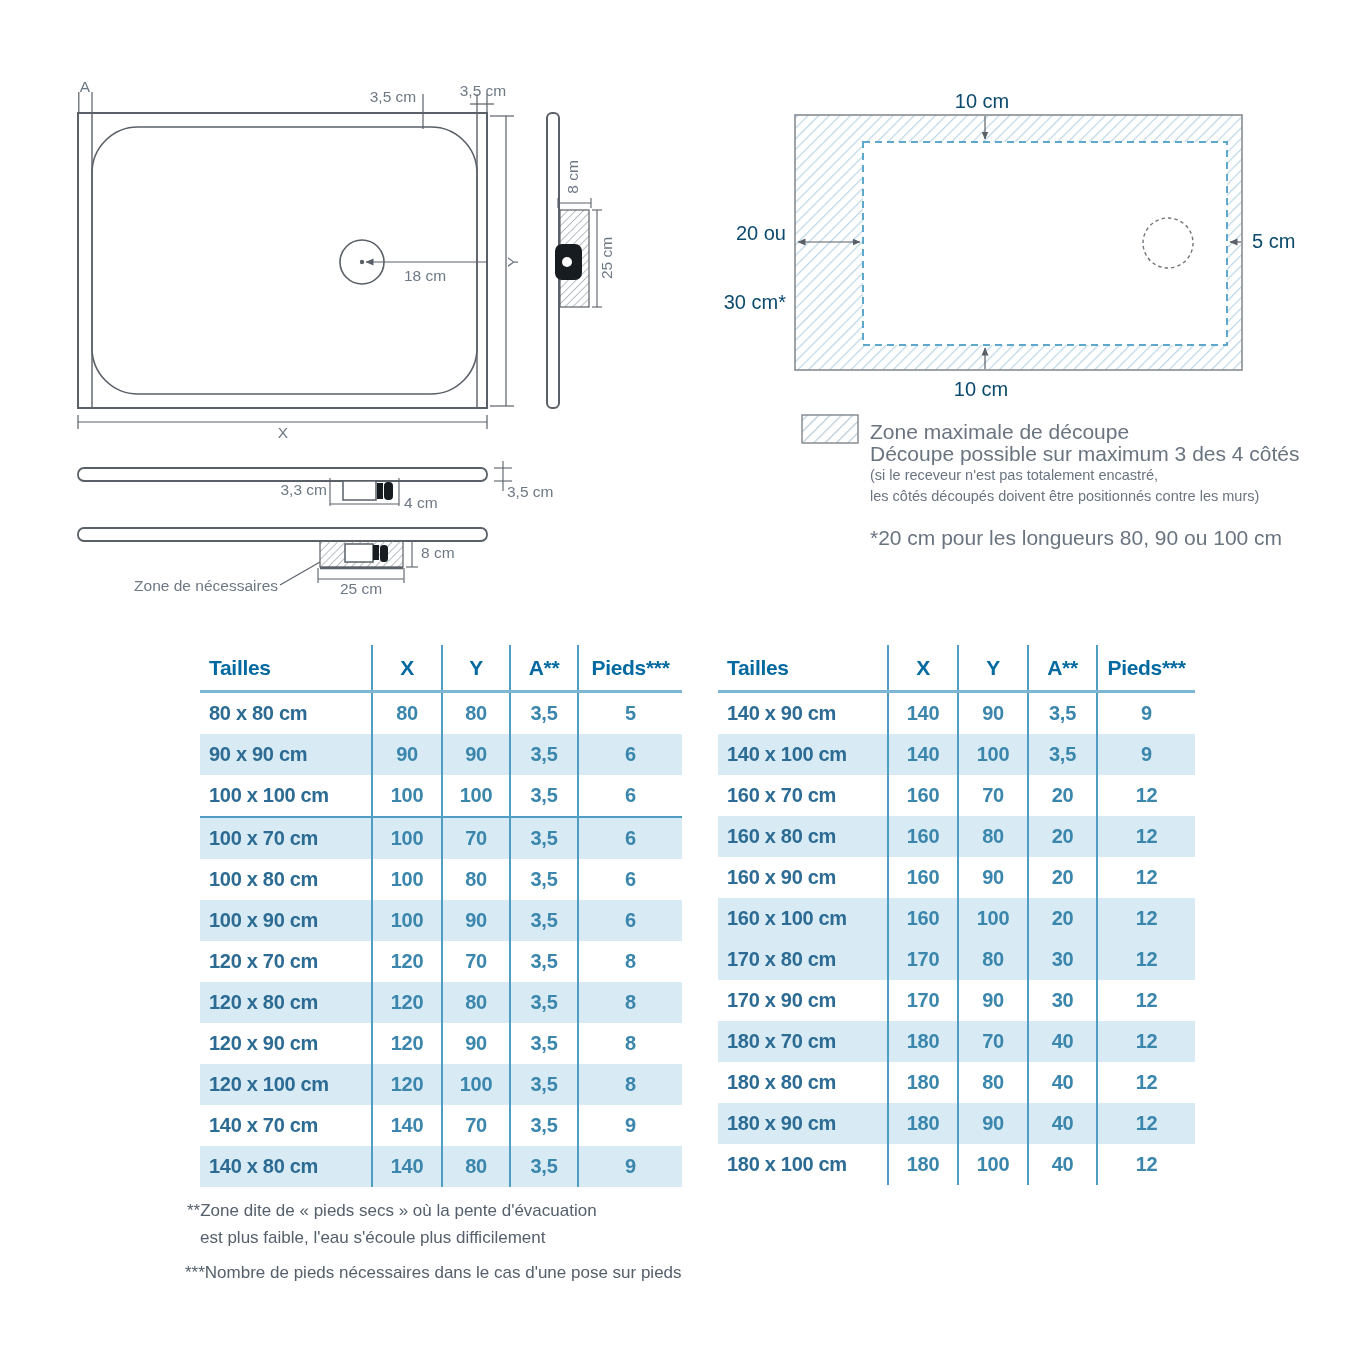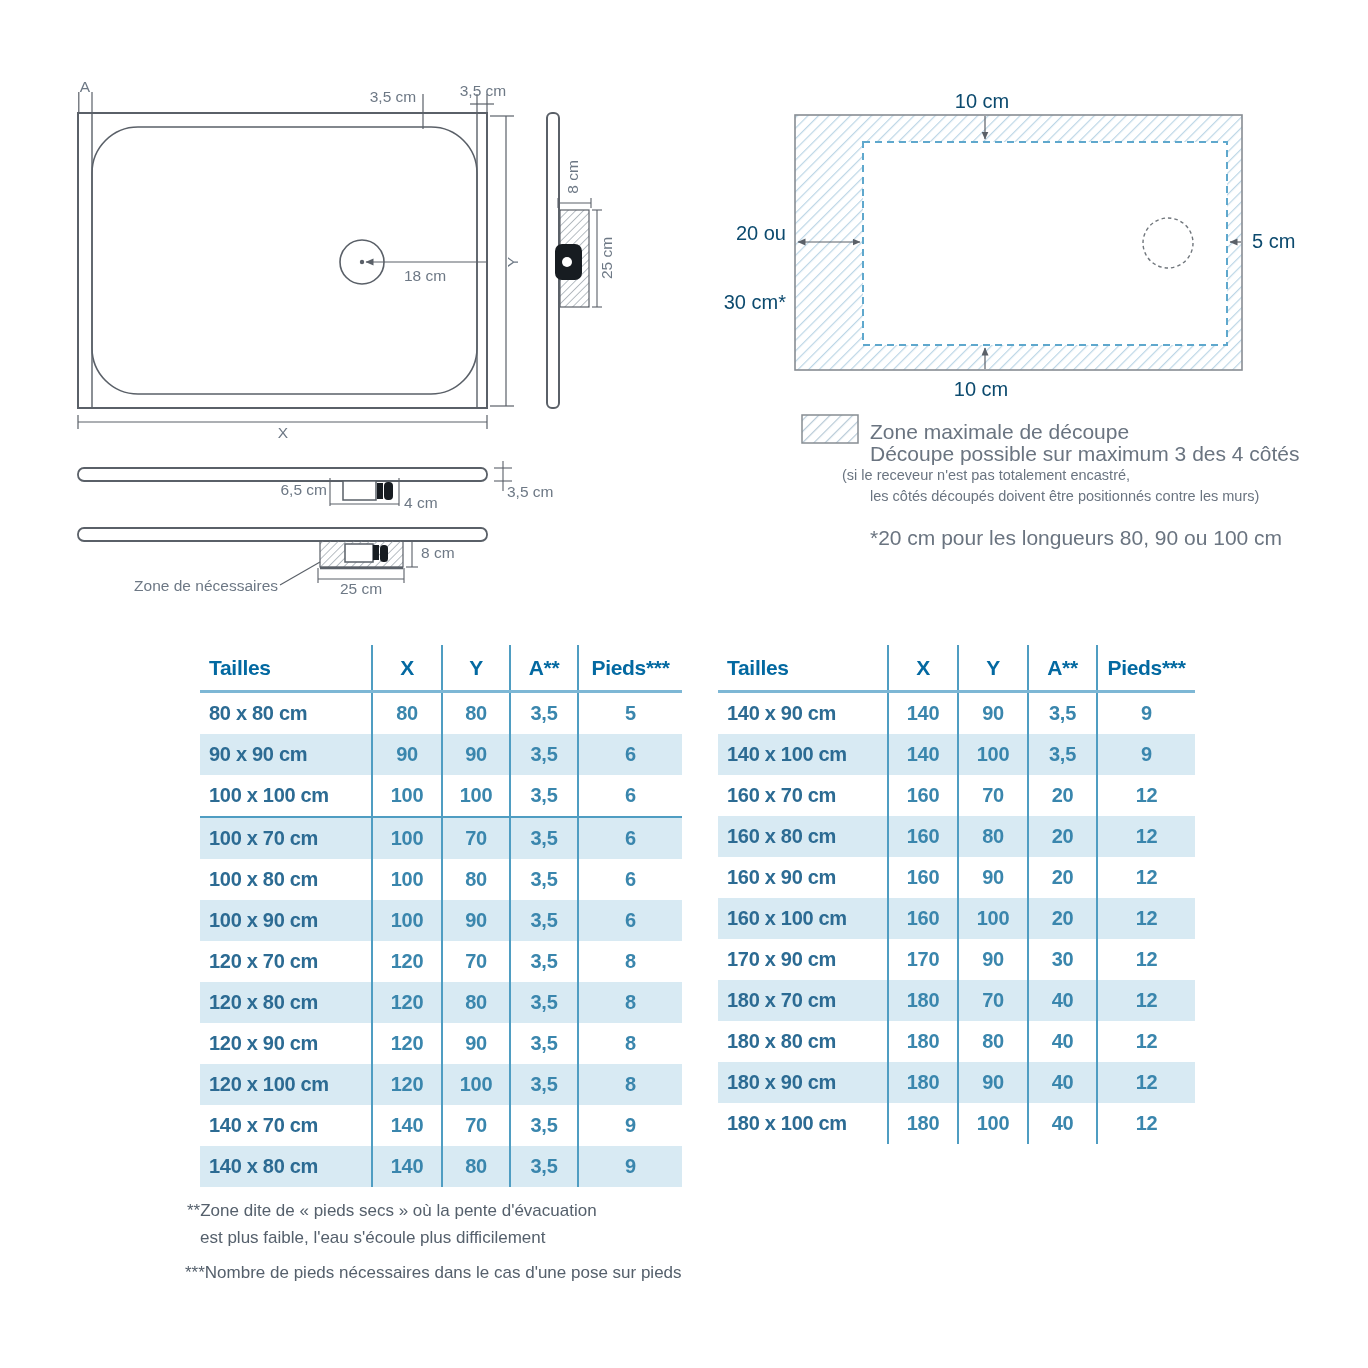--- a/index.html
+++ b/index.html
@@ -161,31 +161,31 @@
   <span class="lbl rot" style="left:513px;top:262px;">Y</span>
   <span class="lbl rot" style="left:573px;top:177px;">8 cm</span>
   <span class="lbl rot" style="left:607px;top:258px;">25 cm</span>
 
   <span class="lbl big" style="left:982px;top:101px;">10 cm</span>
   <span class="lbl big ra" style="left:786px;top:233px;">20 ou</span>
   <span class="lbl big ra" style="left:786px;top:254px;margin-top:48px;">30 cm*</span>
   <span class="lbl big la" style="left:1252px;top:241px;">5 cm</span>
   <span class="lbl big" style="left:981px;top:389px;">10 cm</span>
 
-  <span class="lbl ra" style="left:327px;top:490px;">6,5 cm</span>
+  <span class="lbl ra" style="left:327px;top:490px;">3,3 cm</span>
   <span class="lbl la" style="left:404px;top:503px;">4 cm</span>
   <span class="lbl la" style="left:507px;top:492px;">3,5 cm</span>
   <span class="lbl la" style="left:421px;top:553px;">8 cm</span>
   <span class="lbl" style="left:361px;top:589px;">25 cm</span>
   <span class="lbl ra" style="left:278px;top:586px;">Zone de nécessaires</span>
 
   <div>
     <span class="leg" style="left:870px;top:431px;">Zone maximale de découpe</span>
     <span class="leg" style="left:870px;top:453px;">Découpe possible sur maximum 3 des 4 côtés</span>
-    <span class="leg sm" style="left:842px;top:475px;">(si le receveur n'est pas totalement encastré,</span>
+    <span class="leg sm" style="left:870px;top:475px;">(si le receveur n'est pas totalement encastré,</span>
     <span class="leg sm" style="left:870px;top:496px;">les côtés découpés doivent être positionnés contre les murs)</span>
     <span class="leg" style="left:870px;top:537px;">*20 cm pour les longueurs 80, 90 ou 100 cm</span>
   </div>
 
   <table class="spec" style="left:200px;top:645px;width:482px;">
     <colgroup>
         <col style="width:172px">
         <col style="width:70px">
         <col style="width:68px">
         <col style="width:68px">
@@ -341,20 +341,27 @@
           <td>20</td>
           <td>12</td>
         </tr>
         <tr class="alt">
           <td class="c-size">160 x 100 cm</td>
           <td>160</td>
           <td>100</td>
           <td>20</td>
           <td>12</td>
         </tr>
+        <tr class="alt">
+          <td class="c-size">170 x 80 cm</td>
+          <td>170</td>
+          <td>80</td>
+          <td>30</td>
+          <td>12</td>
+        </tr>
         <tr>
           <td class="c-size">170 x 90 cm</td>
           <td>170</td>
           <td>90</td>
           <td>30</td>
           <td>12</td>
         </tr>
         <tr class="alt">
           <td class="c-size">180 x 70 cm</td>
           <td>180</td>

